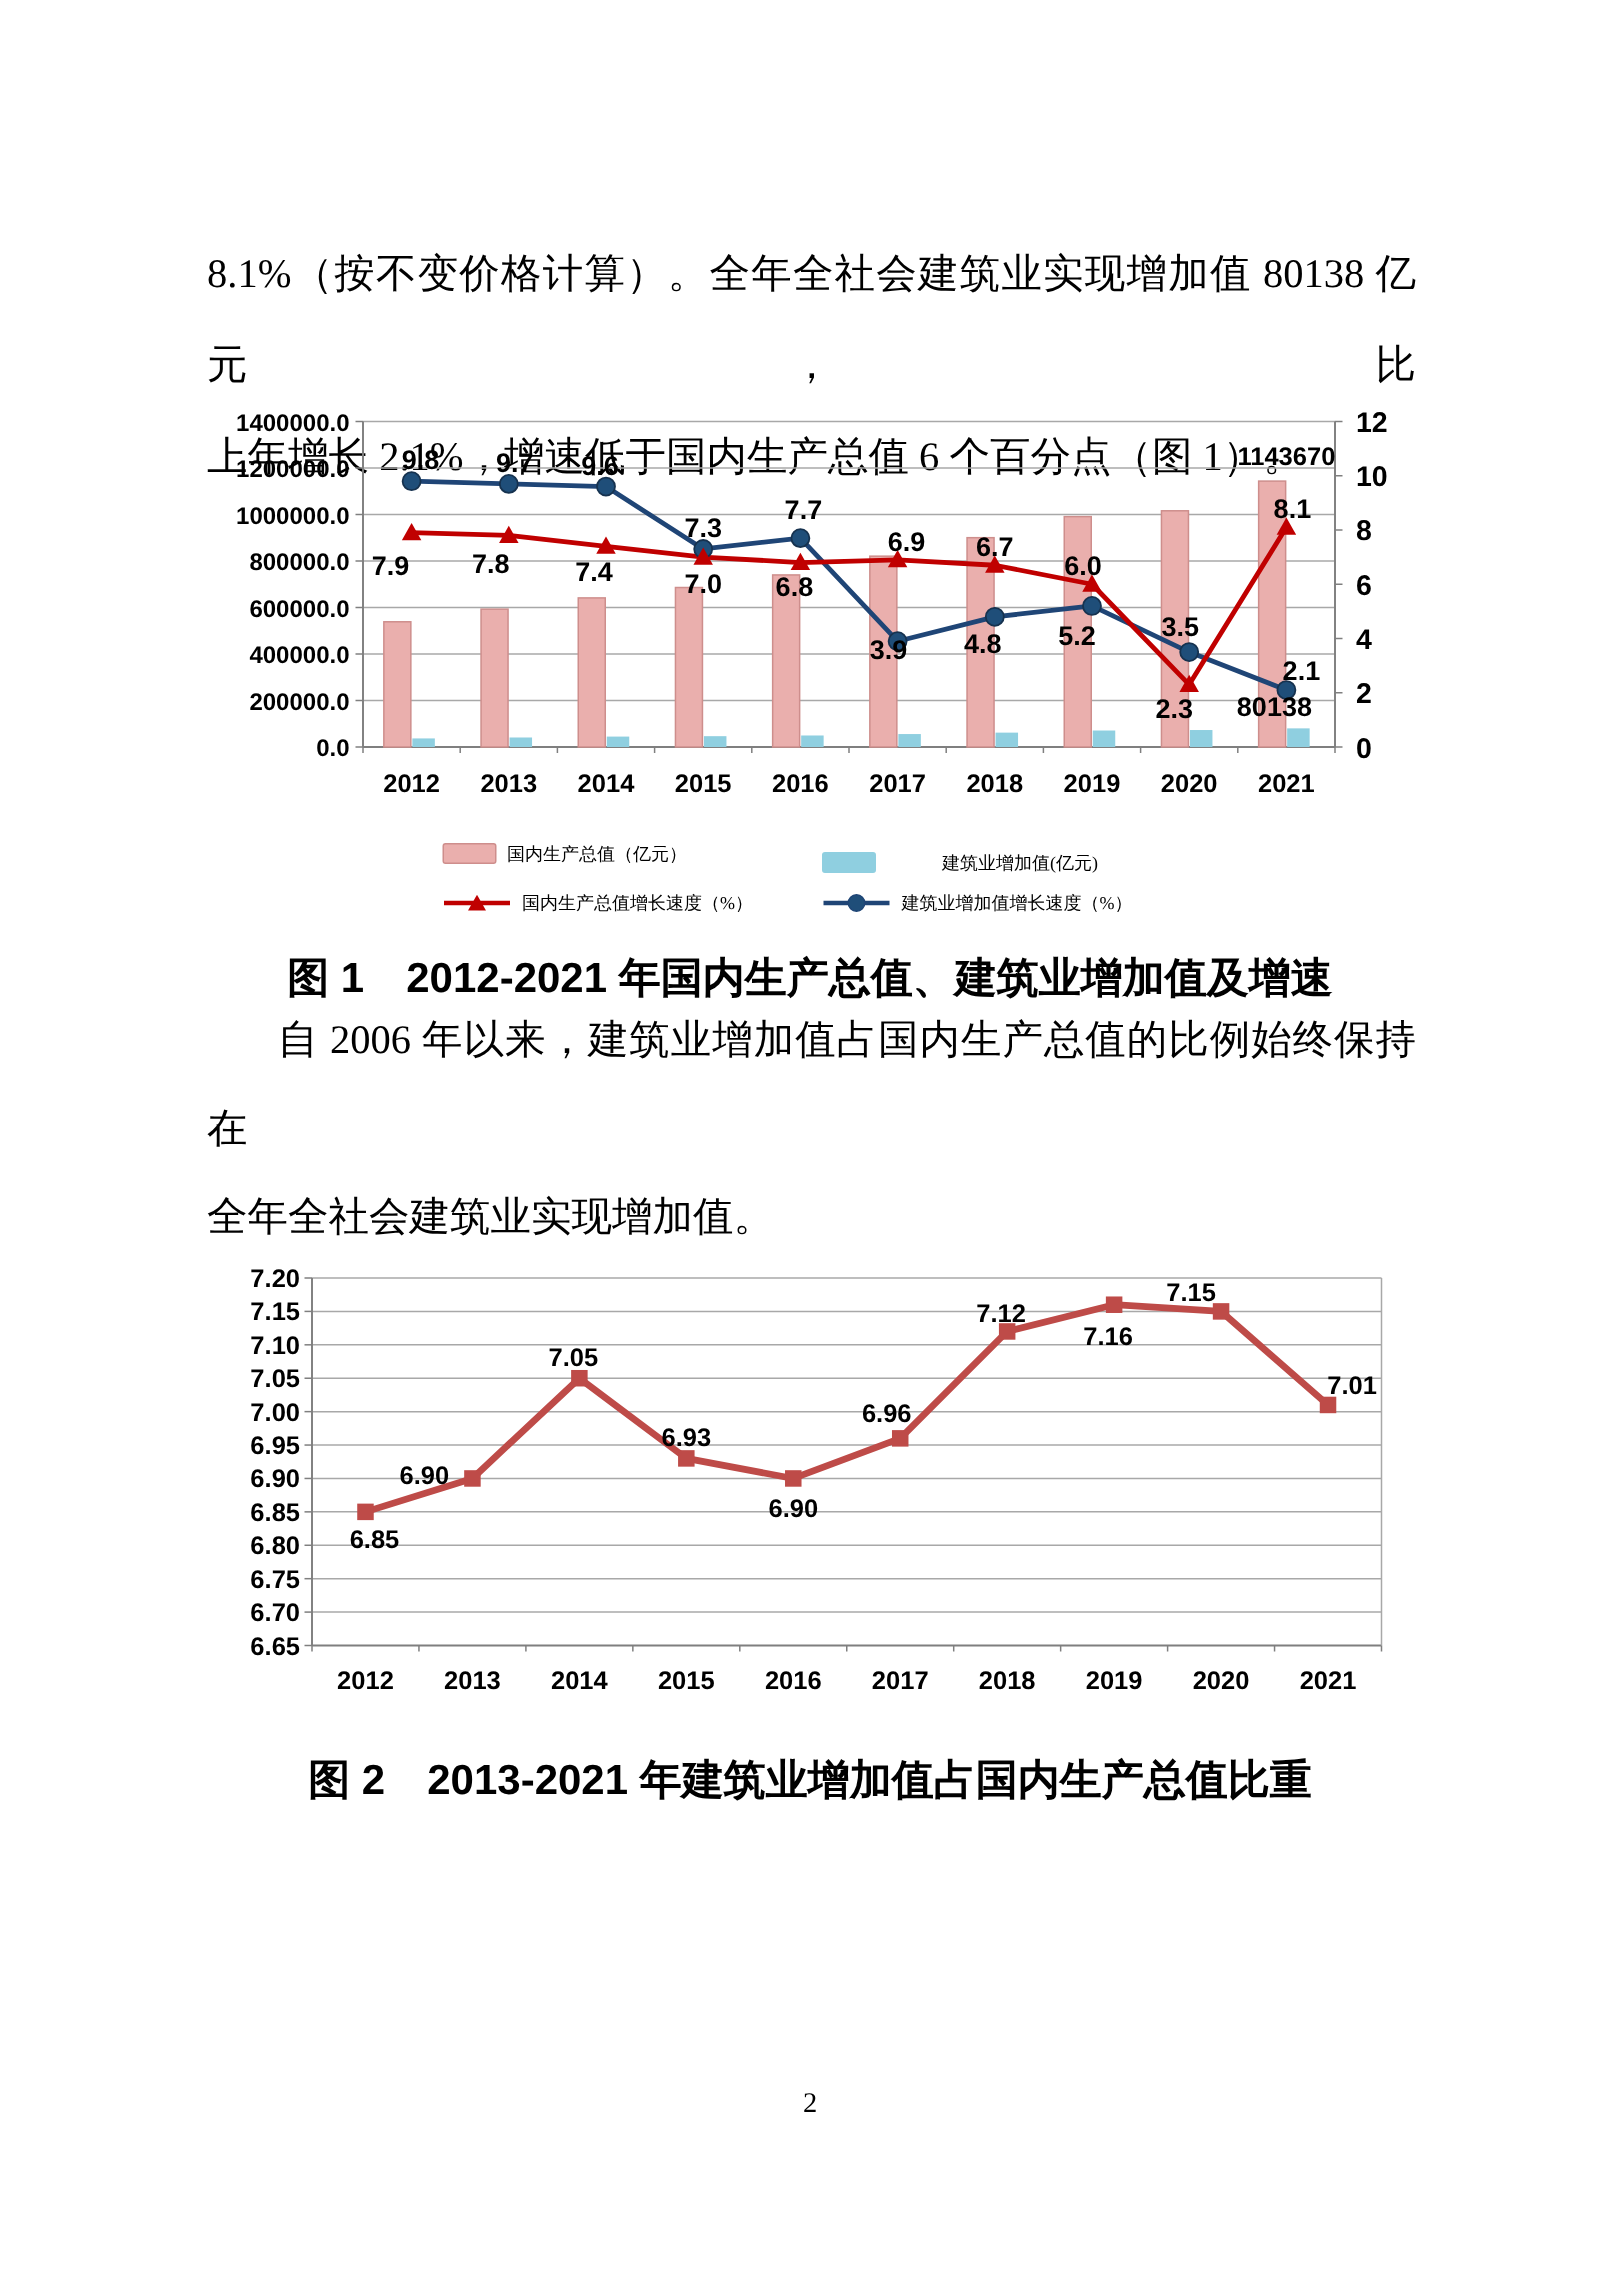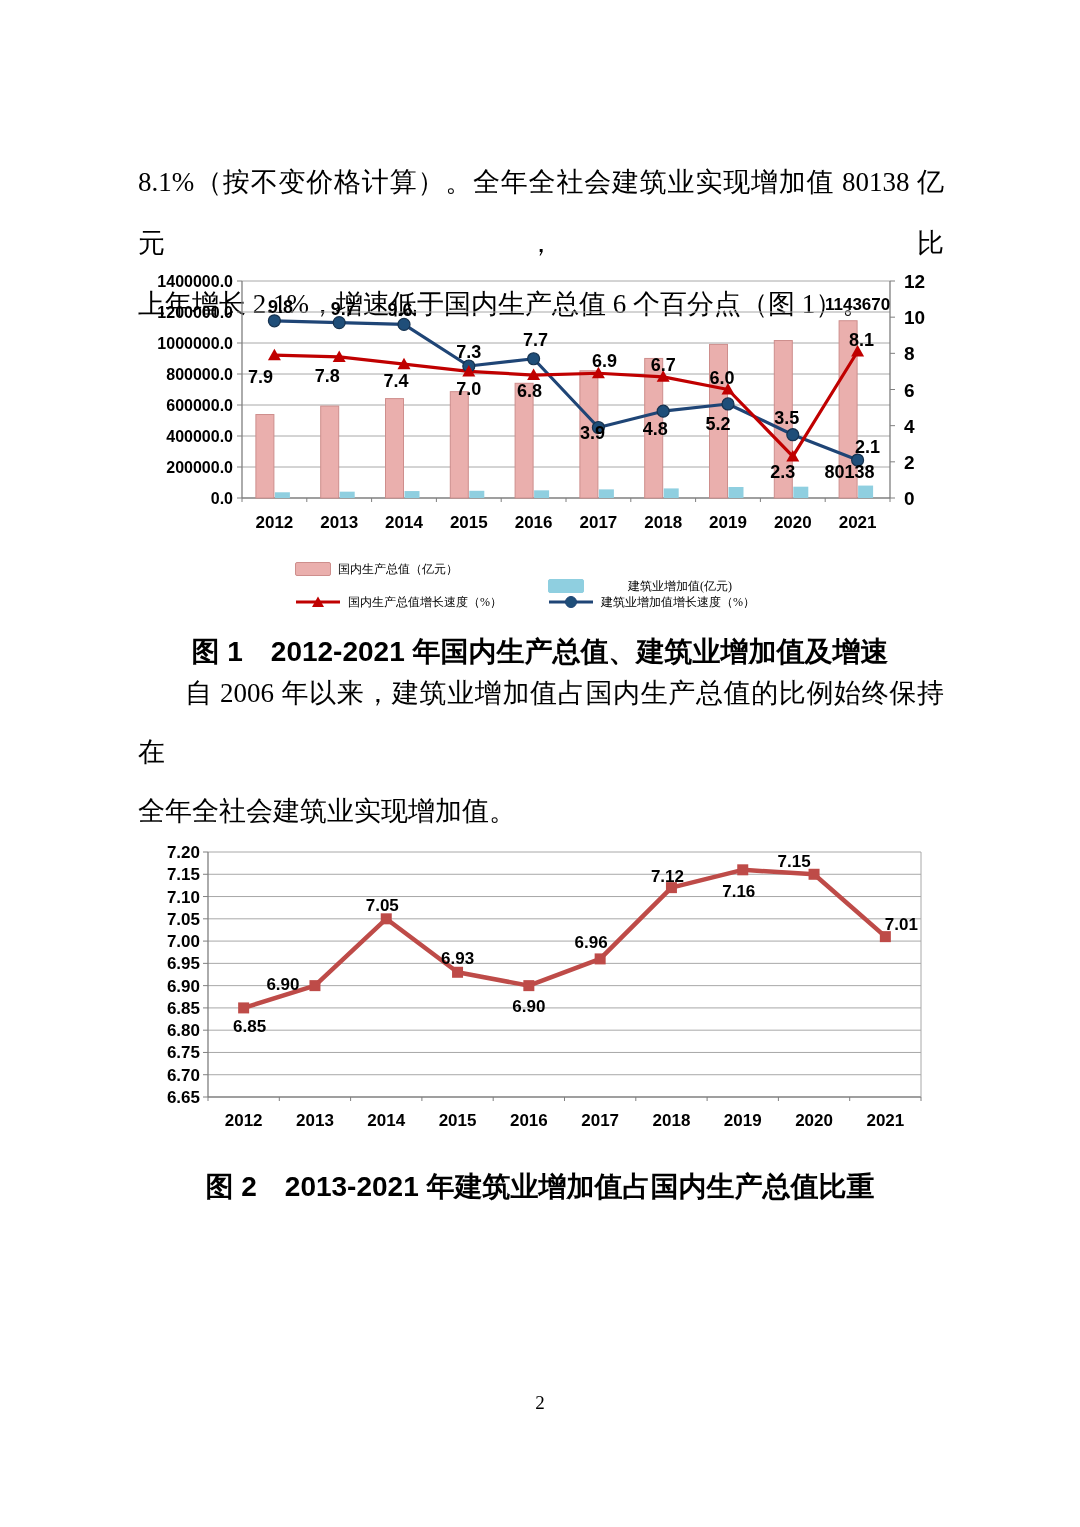--- a/index.html
+++ b/index.html
@@ -158,21 +158,21 @@
       <text x="717.6" y="183.025" text-anchor="middle" font-size="18">2.1</text>
       <text x="707.6" y="39.731150000000014" text-anchor="middle" font-size="17" font-weight="400">1143670</text>
       <text x="699.6" y="207.57861" text-anchor="middle" font-size="18" font-weight="700">80138</text>
     </svg>
 
   <div id="legend1">
       <div class="legend-item" style="left: 145px; top: 0px;">
         <span class="swatch-bar" style="background: rgb(234, 175, 173); border: 1px solid rgb(206, 142, 140);"></span>
         <span>国内生产总值（亿元）</span>
       </div>
-      <div class="legend-item" style="left: 398px; top: 17px; gap: 44px;">
+      <div class="legend-item" style="left: 398px; top: 6px; gap: 44px;">
         <span class="swatch-bar" style="background: rgb(143, 207, 224); border: 1px solid rgb(143, 207, 224);"></span>
         <span>建筑业增加值(亿元)</span>
       </div>
       <div class="legend-item" style="left: 145px; top: 33px;">
         <svg width="46" height="14">
           <line x1="1" x2="45" y1="7" y2="7" stroke="#C00000" stroke-width="3"></line>
           <path d="M23,1.5 L29,12 L17,12 Z" fill="#C00000"></path>
         </svg>
         <span>国内生产总值增长速度（%）</span>
       </div>

